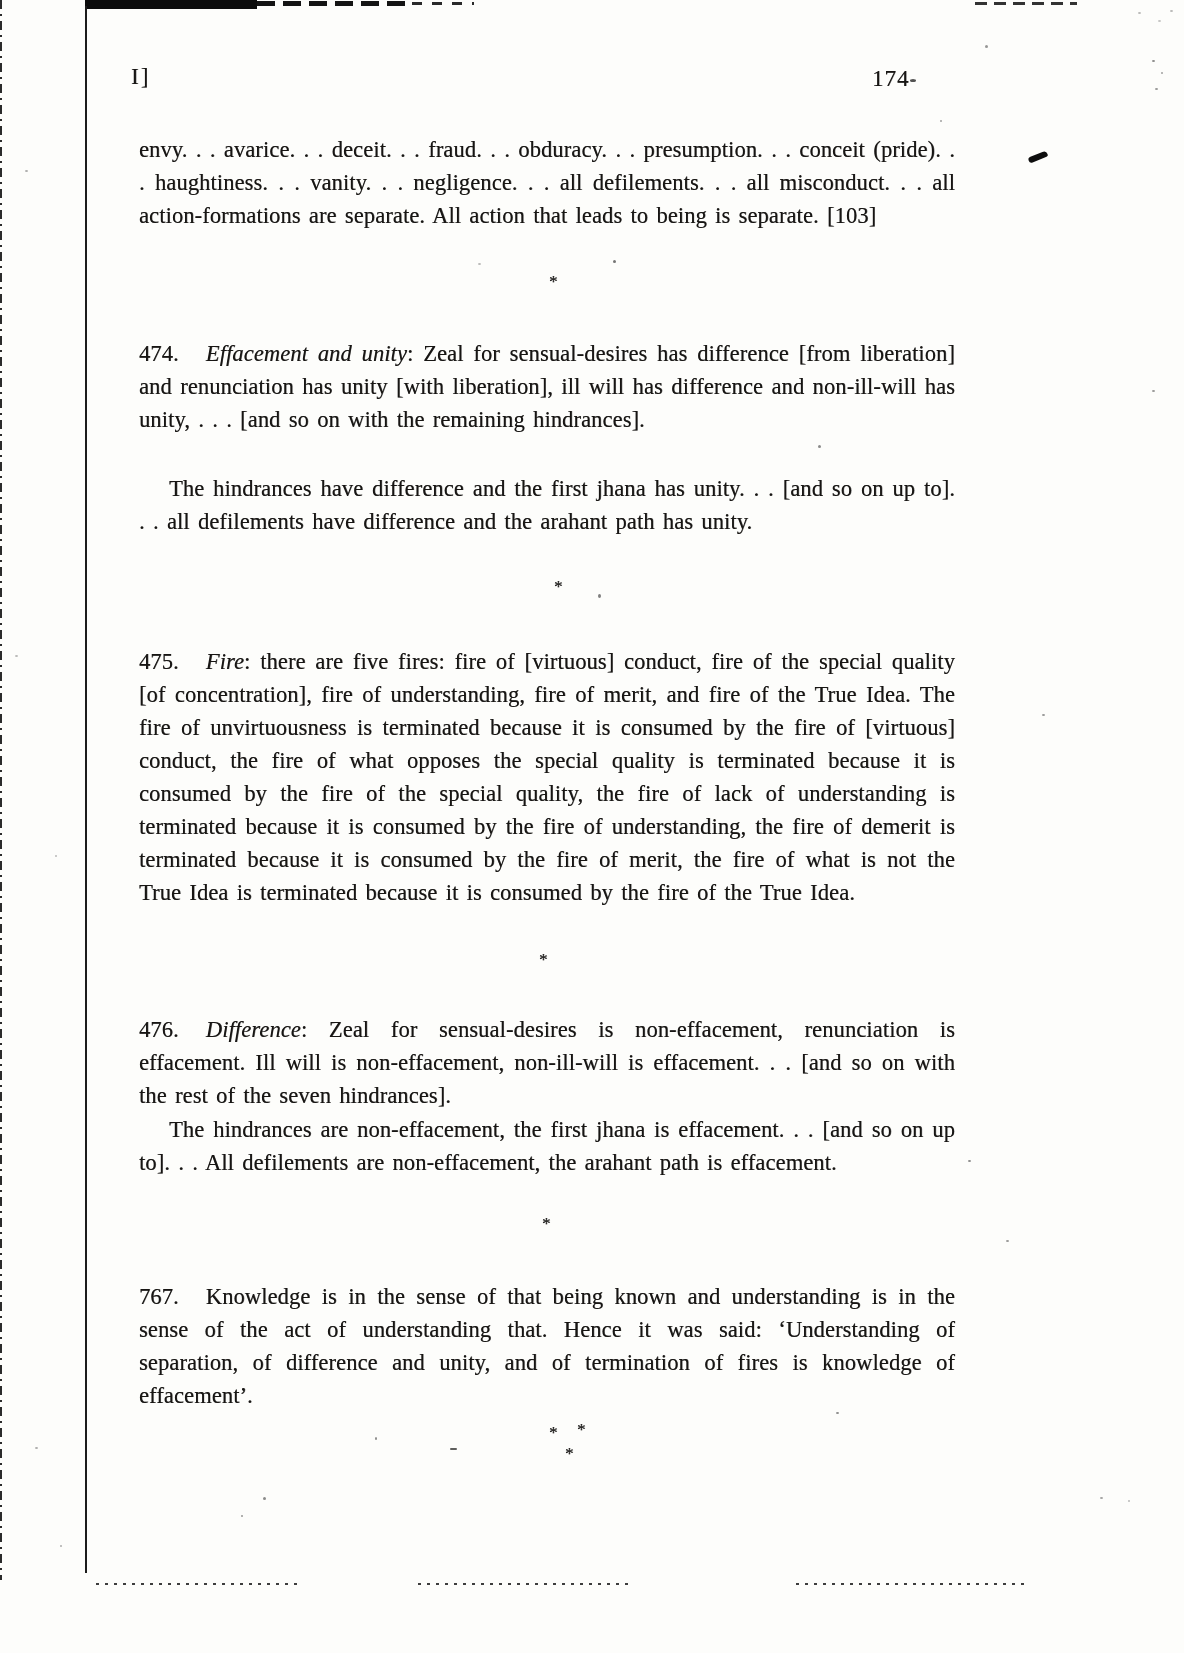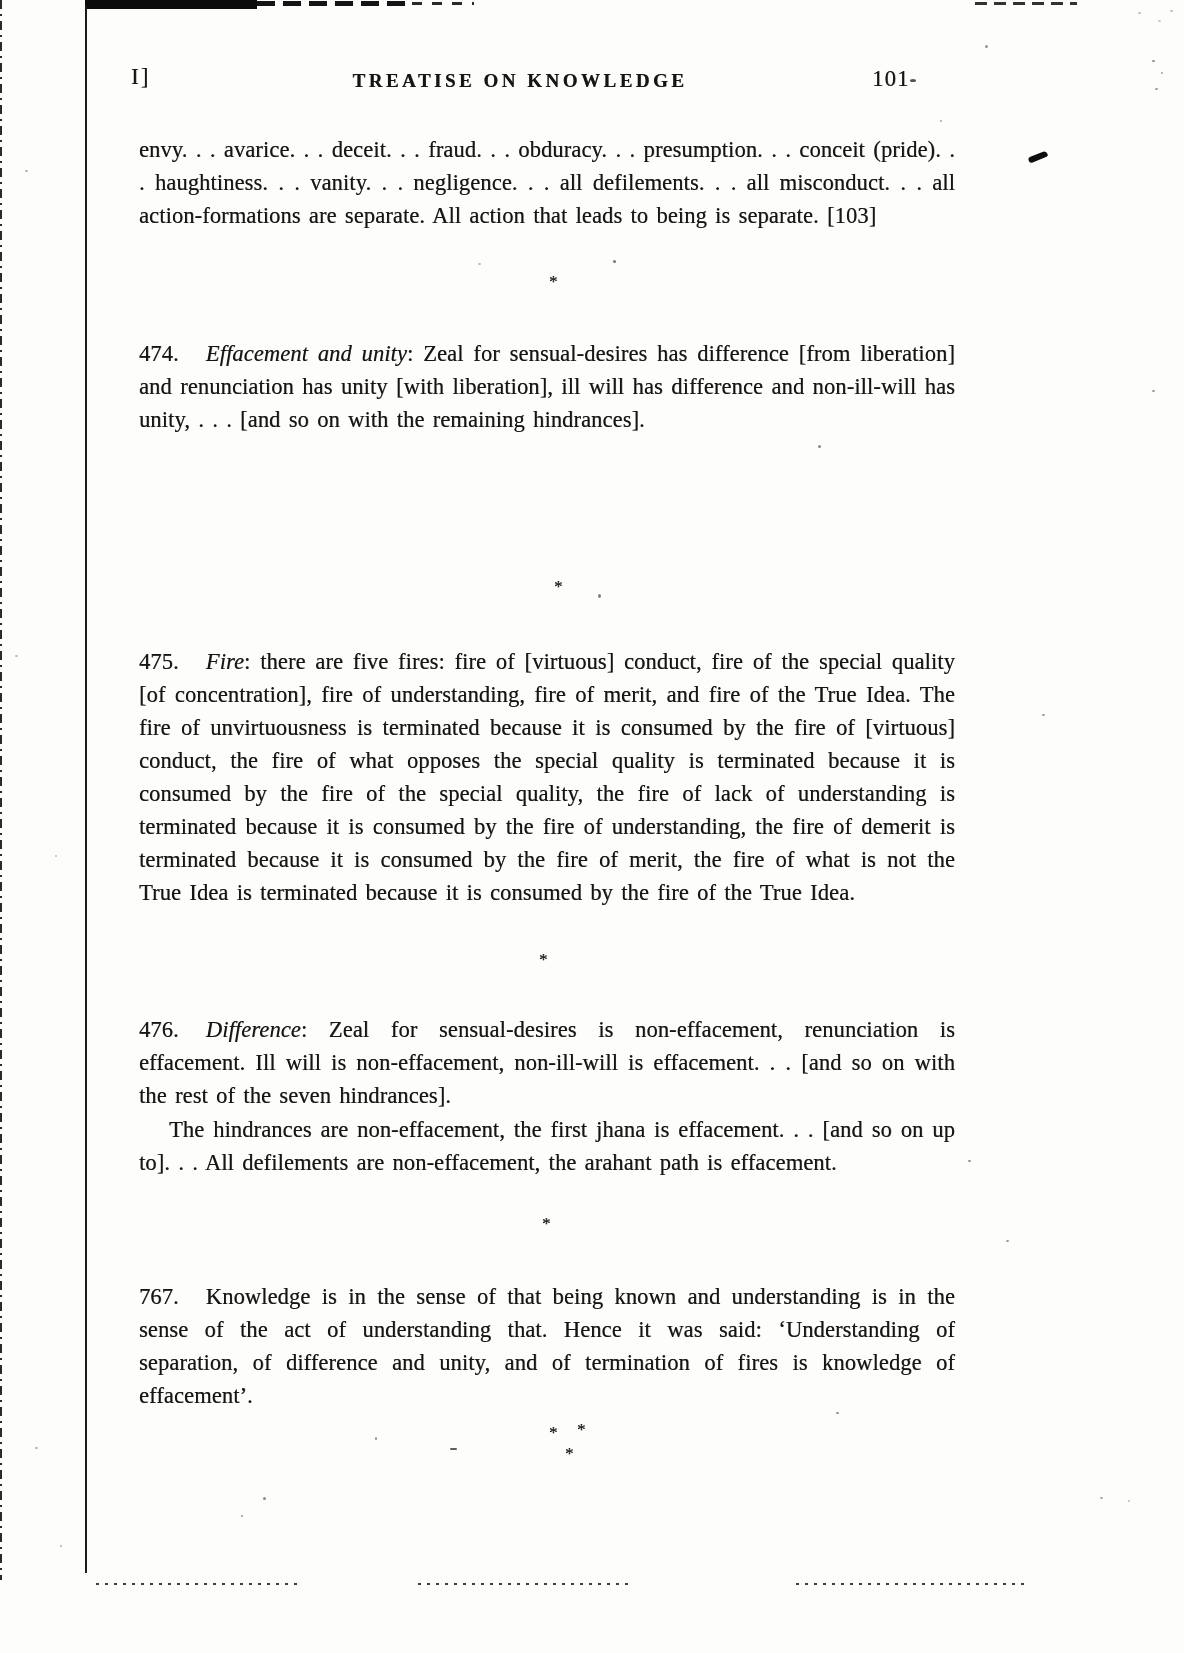--- a/index.html
+++ b/index.html
@@ -100,28 +100,28 @@
   <span class="speck" style="left:241px;top:1515px;width:2px;height:2px;opacity:.45"></span>
   <span class="speck" style="left:35px;top:1447px;width:3px;height:2px;opacity:.35"></span>
   <span class="speck" style="left:60px;top:1545px;width:2px;height:2px;opacity:.35"></span>
   <span class="speck" style="left:25px;top:170px;width:3px;height:2px;opacity:.35"></span>
   <span class="speck" style="left:15px;top:655px;width:3px;height:2px;opacity:.3"></span>
   <span class="speck" style="left:55px;top:855px;width:2px;height:2px;opacity:.3"></span>
   <span class="speck" style="left:1100px;top:1497px;width:3px;height:2px;opacity:.4"></span>
   <span class="speck" style="left:1128px;top:1500px;width:2px;height:2px;opacity:.3"></span>
 
   <span class="marginref">I]</span>
-  <span class="booktitle">TREATISE ON KNOWLEDGE</span>
-  <span class="pagenum">101</span>
+  <span class="pagenum">174</span>
 
   <p class="body" style="top:121px">envy. . . avarice. . . deceit. . . fraud. . . obduracy. . . presumption. . . conceit (pride). . . haughtiness. . . vanity. . . negligence. . . all defilements. . . all misconduct. . . all action-formations are separate. All action that leads to being is separate. [103]</p>
 
   <span class="sep" style="left:549px;top:272px">*</span>
 
   <p class="body" style="top:325px"><span class="secnum">474.</span><i>Effacement and unity</i><span>: Zeal for sensual-desires has difference [from liberation] and renunciation has unity [with liberation], ill will has difference and non-ill-will has unity, . . . [and so on with the remaining hindrances].</span></p>
+  <p class="body indent" style="top:460px">The hindrances have difference and the first jhana has unity. . . [and so on up to]. . . all defilements have difference and the arahant path has unity.</p>
 
   <span class="sep" style="left:554px;top:577px">*</span>
 
   <p class="body" style="top:633px"><span class="secnum">475.</span><i>Fire</i><span>: there are five fires: fire of [virtuous] conduct, fire of the special quality [of concentration], fire of understanding, fire of merit, and fire of the True Idea. The fire of unvirtuousness is terminated because it is consumed by the fire of [virtuous] conduct, the fire of what opposes the special quality is terminated because it is consumed by the fire of the special quality, the fire of lack of understanding is terminated because it is consumed by the fire of understanding, the fire of demerit is terminated because it is consumed by the fire of merit, the fire of what is not the True Idea is terminated because it is consumed by the fire of the True Idea.</span></p>
 
   <span class="sep" style="left:539px;top:950px">*</span>
 
   <p class="body" style="top:1001px"><span class="secnum">476.</span><i>Difference</i><span>: Zeal for sensual-desires is non-effacement, renunciation is effacement. Ill will is non-effacement, non-ill-will is effacement. . . [and so on with the rest of the seven hindrances].</span></p>
   <p class="body indent" style="top:1101px">The hindrances are non-effacement, the first jhana is effacement. . . [and so on up to]. . . All defilements are non-effacement, the arahant path is effacement.</p>
 

